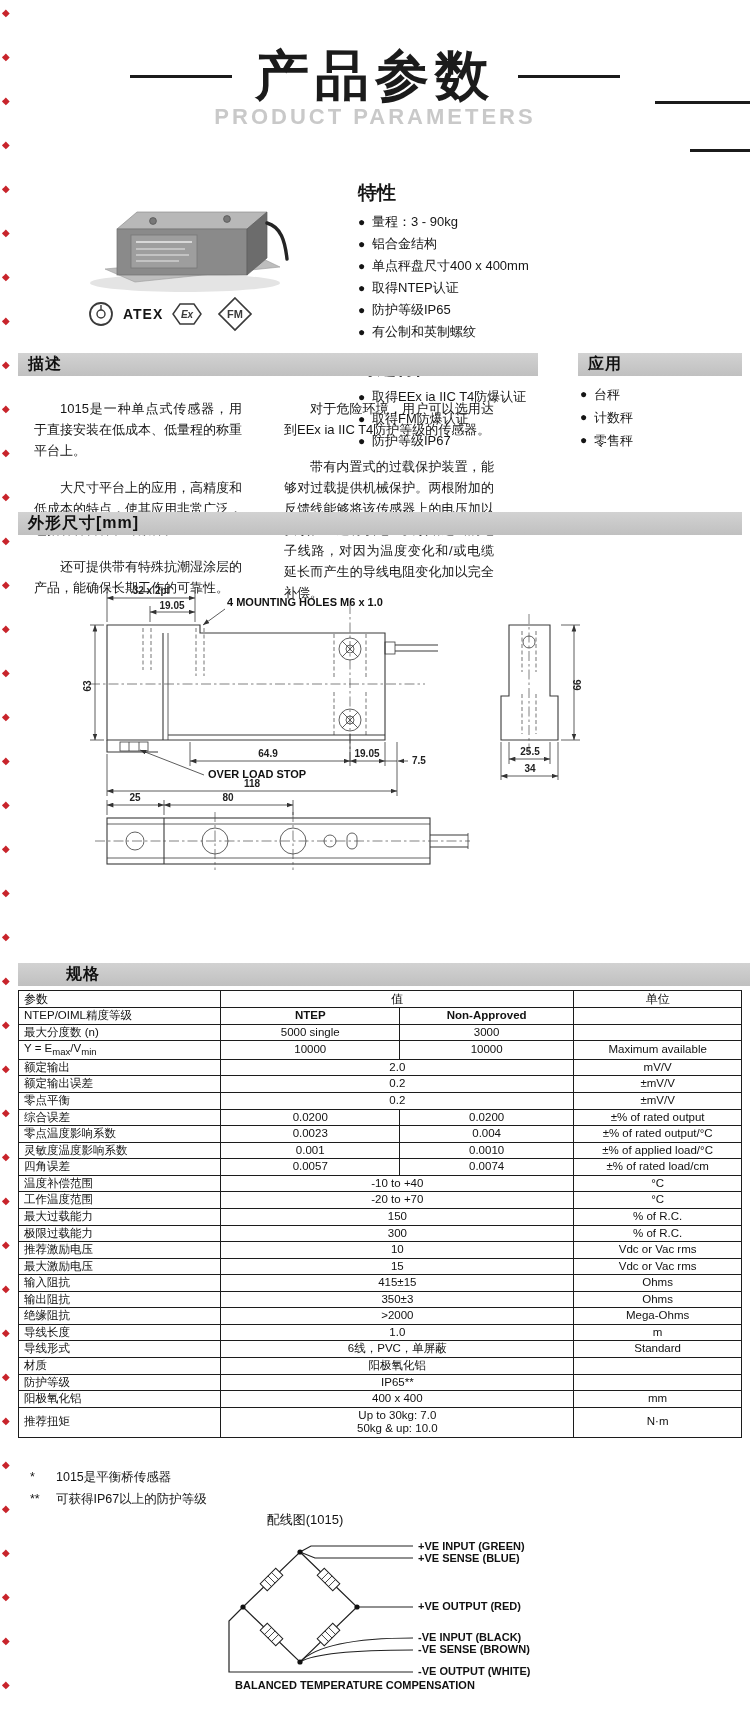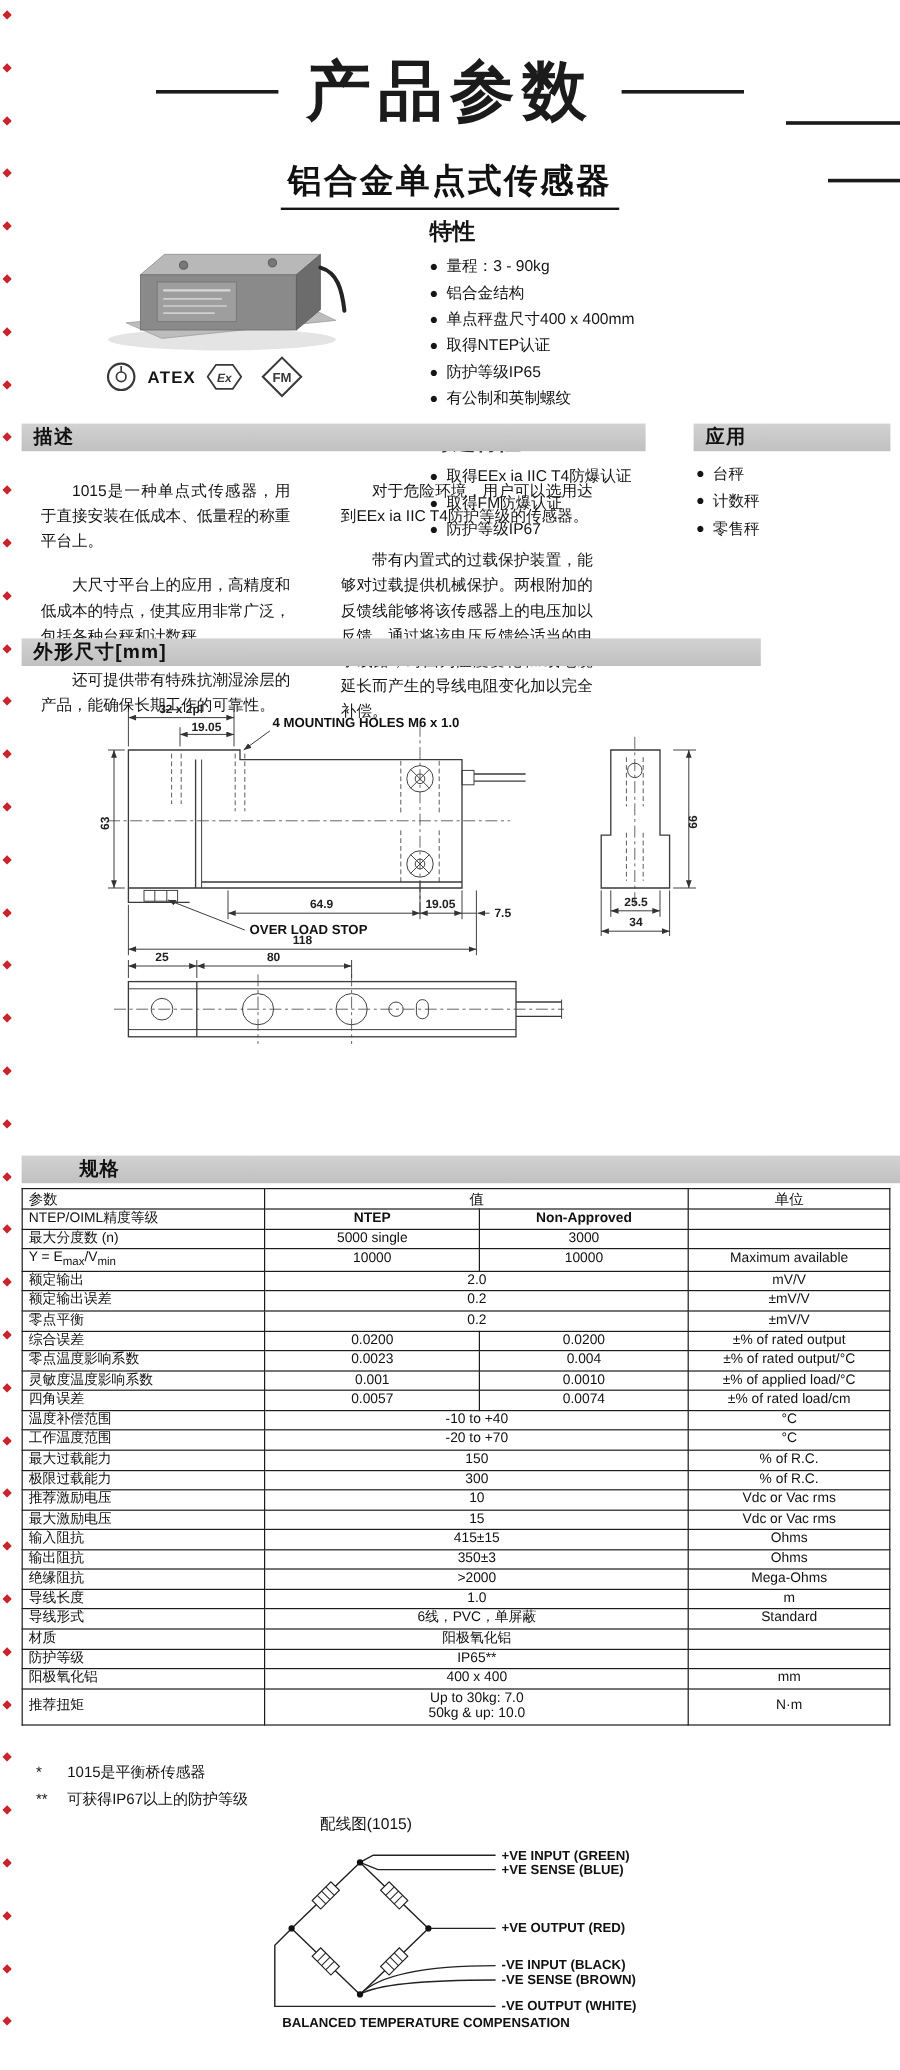--- a/index.html
+++ b/index.html
@@ -107,23 +107,21 @@
       <span style="top: 1592px; color: rgb(200, 36, 43);">◆</span>
       <span style="top: 1636px; color: rgb(200, 36, 43);">◆</span>
       <span style="top: 1680px; color: rgb(200, 36, 43);">◆</span>
     </div>
 
   <div class="title-row">
     <div class="title-line"></div>
     <div class="title-cn">产品参数</div>
     <div class="title-line"></div>
   </div>
-  <div class="subtitle-wrap">
-    <span class="subtitle">铝合金单点式传感器</span>
-  </div>
+  <div class="title-en">PRODUCT PARAMETERS</div>
   <div class="deco-line-a"></div>
   <div class="deco-line-b"></div>
 
   <div id="photo">
     <svg width="215" height="112" viewBox="0 0 215 112">
       <ellipse cx="110" cy="100" rx="95" ry="9" fill="#e4e4e4"></ellipse>
       <polygon points="30,86 180,72 205,84 60,99" fill="#bdbdbd" stroke="#9a9a9a" stroke-width="0.6"></polygon>
       <polygon points="42,46 62,29 192,29 172,46" fill="#b8b8b8" stroke="#8c8c8c" stroke-width="0.7"></polygon>
       <rect x="42" y="46" width="130" height="46" fill="#8a8a8a" stroke="#6f6f6f" stroke-width="0.7"></rect>
       <polygon points="172,46 192,29 192,75 172,92" fill="#6c6c6c" stroke="#5c5c5c" stroke-width="0.7"></polygon>
@@ -227,21 +225,21 @@
           <span class="bdot">●</span>
           <span>计数秤</span>
         </li>
         <li>
           <span class="bdot">●</span>
           <span>零售秤</span>
         </li>
       </ul>
   </div>
 
-  <div class="bar" style="left:18px;top:532px;width:616px;">
+  <div class="bar" style="left:18px;top:512px;width:724px;">
     <b>外形尺寸[mm]</b>
   </div>
   <svg id="dims-svg" width="750" height="335" viewBox="0 0 750 335">
     <defs>
       <marker id="me" markerWidth="9" markerHeight="8" refX="8" refY="3" orient="auto">
           <path d="M0,0 L8,3 L0,6 Z" fill="#333"></path>
         </marker>
       <marker id="ms" markerWidth="9" markerHeight="8" refX="0" refY="3" orient="auto">
           <path d="M8,0 L0,3 L8,6 Z" fill="#333"></path>
         </marker>

